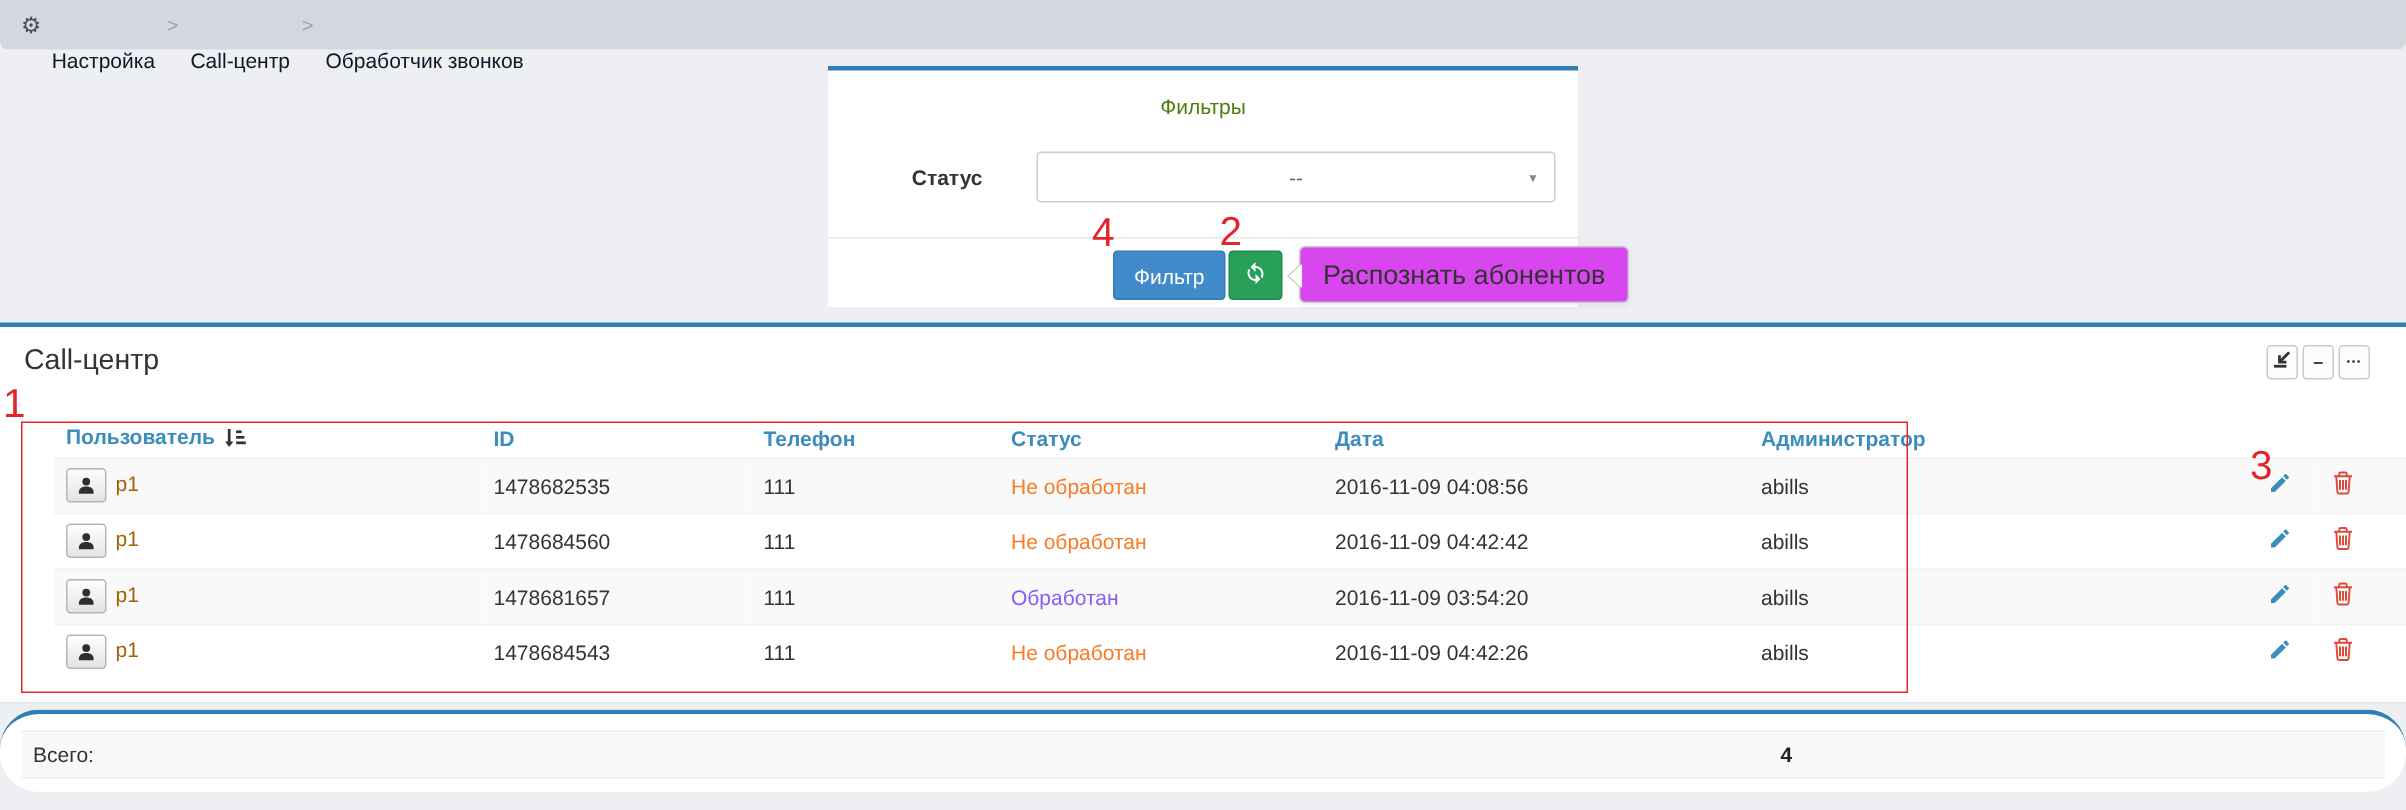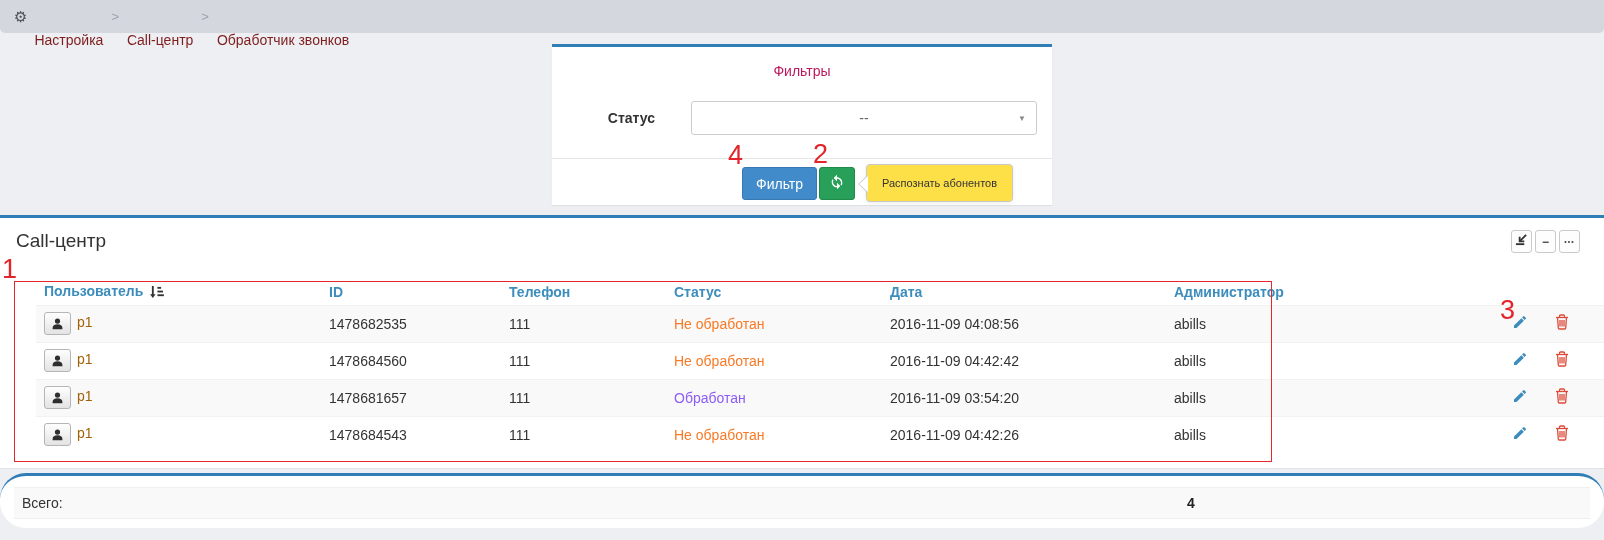--- a/index.html
+++ b/index.html
@@ -18,33 +18,33 @@
     height: 33px;
     background: #d4d8de;
     border-radius: 0 0 5px 5px;
     display: flex;
     align-items: center;
     padding: 0 14px;
     font-size: 14px;
     color: #3f4752;
   }
   .breadcrumb .gear { font-size: 15px; color: #4a5058; margin-right: 7px; }
-  .breadcrumb a { color: #7f1d1d; margin-top: 46px; }
+  .breadcrumb a { color: #0f172a; margin-top: 46px; }
   .bc-sep { color: #9aa3ad; margin: 0 8px; font-size: 13px; }
 
   
   .filter-panel {
     position: absolute;
     left: 552px; top: 44px;
     width: 500px; height: 161px;
     background: #fff;
     border-top: 3px solid #2f7fb6;
     box-shadow: 0 1px 1px rgba(0,0,0,.06);
   }
-  .fp-title { padding-top: 16px; text-align: center; color: #be185d; font-size: 14px; }
+  .fp-title { padding-top: 16px; text-align: center; color: #4d7c0f; font-size: 14px; }
   .fp-form { position: absolute; top: 54px; left: 0; right: 0; height: 34px; }
   .fp-label {
     position: absolute; left: 0; top: 9px; width: 103px;
     text-align: right; font-weight: bold; font-size: 14px; color: #333;
   }
   .select-box {
     position: absolute; left: 139px; top: 0;
     width: 346px; height: 34px;
     border: 1px solid #ccc; border-radius: 3px;
     background: #fff;
@@ -65,23 +65,23 @@
     color: #fff; font-size: 14px; padding: 0 13px; cursor: pointer;
     font-family: inherit;
   }
   .btn-refresh {
     position: absolute; left: 267px; top: 8px; width: 36px; height: 33px;
     background: #28a05a; border: 1px solid #1f8a4a; border-radius: 3px;
     display: flex; align-items: center; justify-content: center; cursor: pointer;
   }
   .popover {
     position: absolute; left: 314px; top: 5px; height: 38px;
-    background: #fde047; border: 1px solid #c8c8c8; border-radius: 4px;
+    background: #d946ef; border: 1px solid #c8c8c8; border-radius: 4px;
     display: flex; align-items: center; padding: 0 15px;
-    font-size: 11px; color: #333; white-space: nowrap;
+    font-size: 18px; color: #333; white-space: nowrap;
     box-shadow: 0 1px 4px rgba(0,0,0,.08);
   }
   .popover::before {
     content: ""; position: absolute; left: -9px; top: 11px;
     border: 8px solid transparent; border-left: none; border-right: 9px solid #c0c0c0;
   }
   .popover::after {
     content: ""; position: absolute; left: -8px; top: 11px;
     border: 8px solid transparent; border-left: none; border-right: 9px solid #fff;
   }

